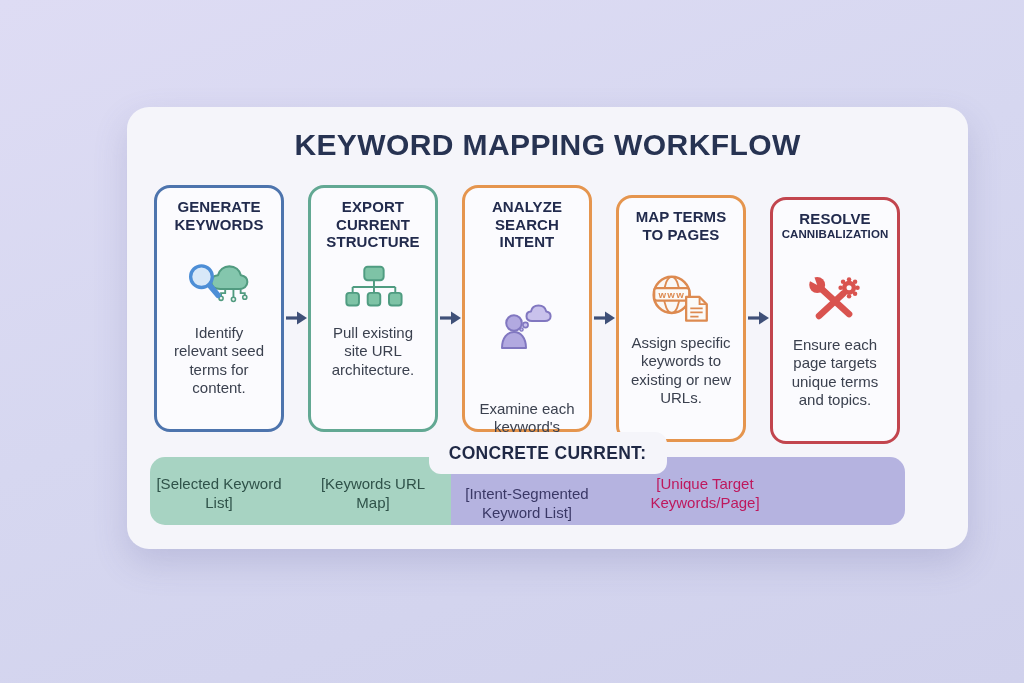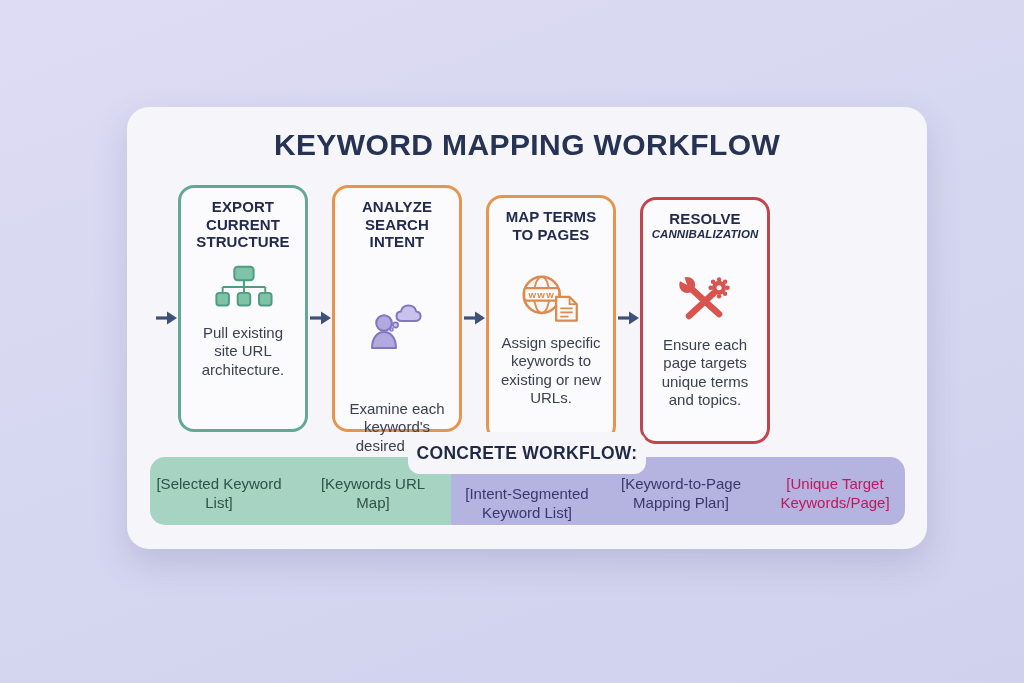--- a/index.html
+++ b/index.html
@@ -1,32 +1,32 @@
 <!DOCTYPE html>
 <html><head>
 <meta charset="utf-8">
 <style>
   html,body{margin:0;padding:0;}
   body{font-family:"Liberation Sans", sans-serif;}
   .stage{position:relative;width:1024px;height:683px;overflow:hidden;
          background:linear-gradient(160deg,#dedcf4 0%,#d6d7f0 45%,#d0d1ec 100%);}
   .card{position:absolute;left:127px;top:107px;width:800px;height:442px;
         background:#f5f5fa;border-radius:22px;
-        box-shadow:0 14px 34px rgba(90,90,150,0.20);}
+        box-shadow:0 14px 34px rgba(90,90,150,0.20);padding-left:41px;}
   .page-title{position:absolute;top:21px;left:0;width:100%;text-align:center;
         font-size:30px;font-weight:800;color:#273352;letter-spacing:0.4px;}
   .steps-row{position:absolute;left:27px;top:78px;width:746px;height:247px;
         display:flex;align-items:stretch;}
   .step{box-sizing:border-box;width:130px;height:247px;border:3px solid #888;
         border-radius:16px;background:#fbfbfe;display:flex;flex-direction:column;
         align-items:center;padding:10px 6px 8px 6px;}
   .step-head{min-height:56px;display:flex;flex-direction:column;justify-content:flex-start;
         align-items:center;text-align:center;font-weight:800;color:#222b4d;
         font-size:15px;line-height:1.18;letter-spacing:0.1px;width:110px;}
-  .step-title-small{display:block;font-size:11.5px;letter-spacing:0.1px;font-style:italic;}
+  .step-title-small{display:block;font-size:11.5px;letter-spacing:0.1px;}
   .icon-slot{height:64px;display:flex;align-items:center;justify-content:center;margin:2px 0 4px 0;}
   .step-desc{text-align:center;font-size:15px;line-height:1.22;color:#3b414f;max-width:104px;}
   .arrow-cell{width:24px;display:flex;align-items:center;justify-content:center;}
   .arrow-cell svg{margin-top:18px;}
   .outputs-bar{position:absolute;left:23px;top:350px;width:755px;height:68px;border-radius:15px;z-index:1;}
   .outputs-tab{position:absolute;left:50%;transform:translateX(-50%);top:325px;width:238px;height:42px;
         background:#f5f5fa;border-radius:12px;z-index:2;display:flex;align-items:center;justify-content:center;
         font-size:17.5px;font-weight:800;color:#1f2845;letter-spacing:0.3px;}
   .outputs-labels{position:absolute;left:27px;top:364px;width:746px;height:44px;display:flex;
         align-items:center;z-index:3;}
@@ -36,20 +36,35 @@
 </head>
 <body>
 
 <div class="stage">
   <div class="card">
 
     <div class="page-title">KEYWORD MAPPING WORKFLOW</div>
 
     <div class="steps-row">
 
+      <div class="step" style="border-color: rgb(77, 116, 173);">
+        <div class="step-head">GENERATE KEYWORDS</div>
+        <div class="icon-slot">
+          <svg width="66" height="54" viewBox="0 0 64 52">
+            <path d="M33 27 c-5.5 0 -8.5 -3 -8.5 -7 c0 -3.5 2.5 -6 6.5 -6.3 c1.2 -5.5 5.8 -8.7 11 -8.7 c5.8 0 10 3.5 11.2 8.7 c3.8 .6 6.3 3 6.3 6.6 c0 4.2 -3.6 6.7 -8 6.7 z" fill="#84c6ad" stroke="#519b80" stroke-width="2" stroke-linejoin="round"></path>
+            <path d="M38 27 v4 h-4 v3 M46 27 v8 M53 27 v4 h4 v2" fill="none" stroke="#519b80" stroke-width="1.8"></path>
+            <circle cx="34" cy="36" r="2" fill="#eef4f1" stroke="#519b80" stroke-width="1.5"></circle>
+            <circle cx="46" cy="37" r="2" fill="#eef4f1" stroke="#519b80" stroke-width="1.5"></circle>
+            <circle cx="57" cy="35" r="2" fill="#eef4f1" stroke="#519b80" stroke-width="1.5"></circle>
+            <circle cx="15" cy="15" r="10.5" fill="#d8e8f8" stroke="#4d8ed6" stroke-width="3.2"></circle>
+            <line x1="23" y1="23.5" x2="31" y2="33" stroke="#4d8ed6" stroke-width="5.5" stroke-linecap="round"></line>
+          </svg>
+        </div>
+        <div class="step-desc">Identify relevant seed terms for content.</div>
+      </div>
 
       <div class="arrow-cell">
         <svg width="23" height="16" viewBox="0 0 23 16">
           <line x1="1" y1="8" x2="14" y2="8" stroke="#3f5078" stroke-width="3.2"></line>
           <polygon points="12,1.5 22,8 12,14.5" fill="#3f5078"></polygon>
         </svg>
       </div>
 
       <div class="step" style="border-color: rgb(98, 168, 147);">
         <div class="step-head">EXPORT CURRENT STRUCTURE</div>
@@ -142,29 +157,28 @@
             <circle cx="47" cy="13" r="2.7" fill="#fbfbfe"></circle>
           </svg>
         </div>
         <div class="step-desc">Ensure each page targets unique terms and topics.</div>
       </div>
 
     </div>
 
     <div class="outputs-bar" style="background: linear-gradient(to right, rgb(167, 211, 194) 0px, rgb(167, 211, 194) 301px, rgb(181, 179, 224) 301px, rgb(181, 179, 224) 100%);"></div>
     <div class="outputs-tab">
-      <span>CONCRETE WORKFLOW:</span>
+      <span>CONCRETE CURRENT:</span>
     </div>
 
     <div class="outputs-labels">
       <div class="output-cell" style="color: rgb(47, 82, 73);">[Selected Keyword List]</div>
       <div class="output-gap"></div>
       <div class="output-cell" style="color: rgb(47, 82, 73);">[Keywords URL Map]</div>
       <div class="output-gap"></div>
       <div class="output-cell" style="color: rgb(58, 56, 102); margin-top: 20px;">[Intent-Segmented Keyword List]</div>
       <div class="output-gap"></div>
-      <div class="output-cell" style="color: rgb(58, 56, 102);">[Keyword-to-Page Mapping Plan]</div>
       <div class="output-gap"></div>
       <div class="output-cell" style="color: #be185d;">[Unique Target Keywords/Page]</div>
     </div>
 
   </div>
 </div>
 
 </body></html>

